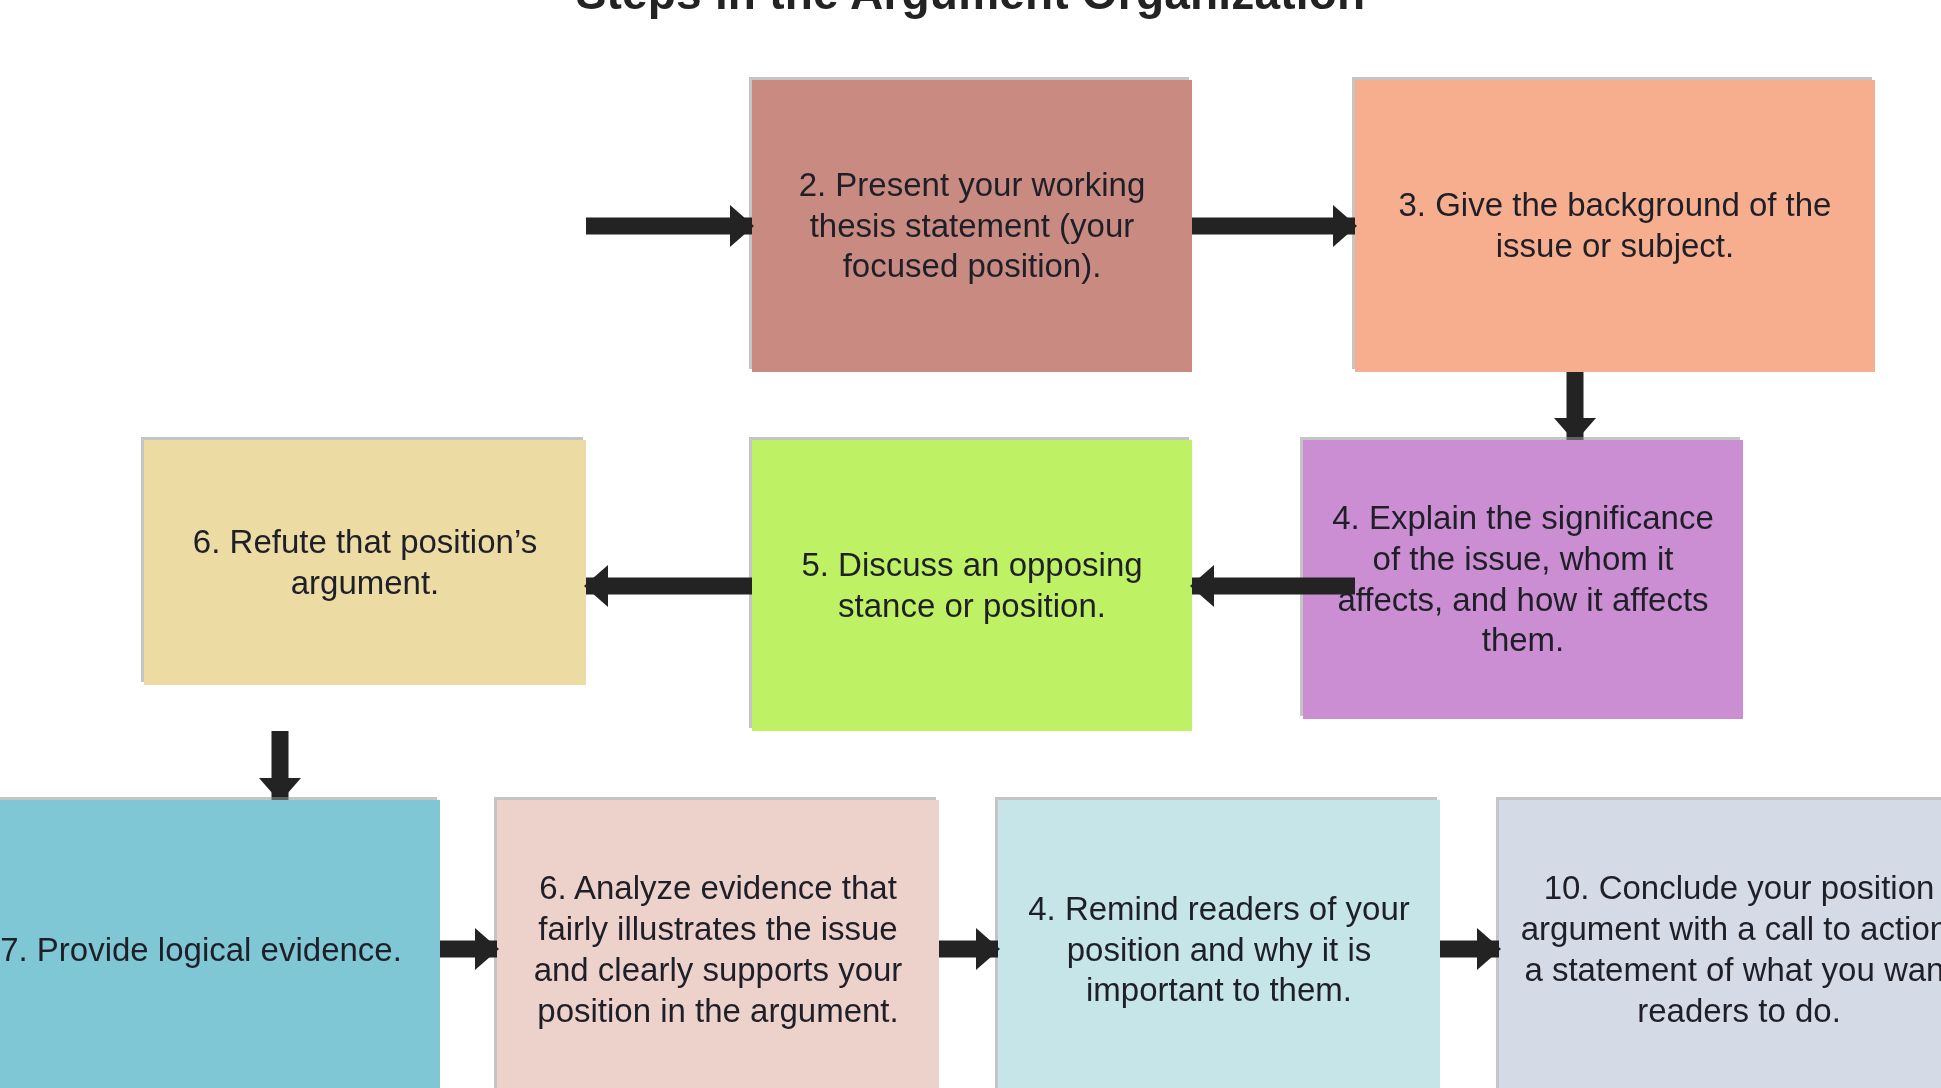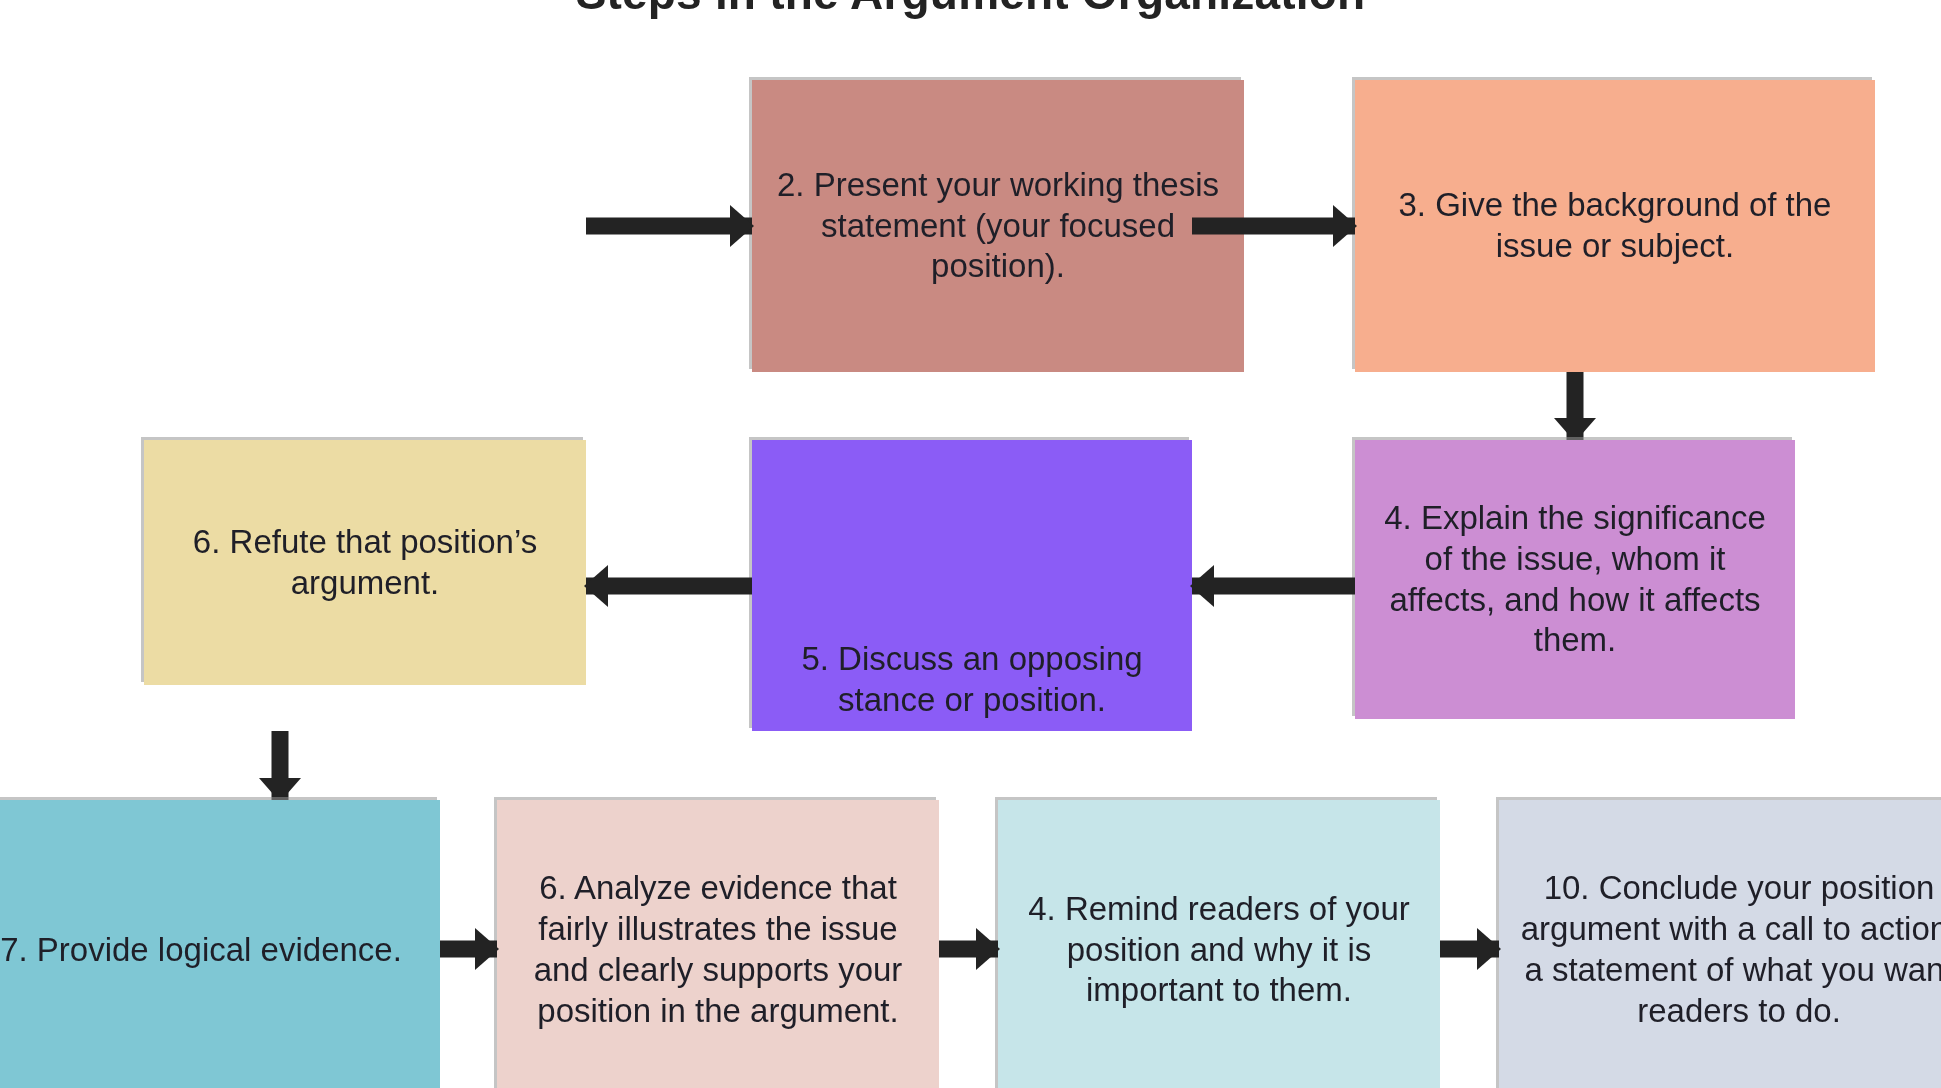--- a/index.html
+++ b/index.html
@@ -117,21 +117,21 @@
 </head>
 <body>
 
 <div id="canvas">
 
   <div class="title-clip">
     <span class="title-text">Steps in the Argument Organization</span>
   </div>
 
 
-  <div class="node" style="left:752px; top:80px; width:492px; height:292px; background:#c98a82;">
+  <div class="node" style="left:752px; top:80px; width:440px; height:292px; background:#c98a82;">
     <span class="node-label">2. Present your working thesis statement (your focused position).</span>
   </div>
 
   <div class="node" style="left:1355px; top:80px; width:520px; height:292px; background:#f7ae8e;">
     <span class="node-label">3. Give the background of the issue or subject.</span>
   </div>
 
   <div class="arrow h right" style="left:586px; top:203px; width:166px; height:46px;">
     <span class="shaft"></span>
     <span class="head"></span>
@@ -144,25 +144,25 @@
 
   <div class="arrow v down" style="left:1552px; top:372px; width:46px; height:68px;">
     <span class="shaft"></span>
     <span class="head"></span>
   </div>
 
   <div class="node" style="left:144px; top:440px; width:442px; height:245px; background:#ecdca4;">
     <span class="node-label">6. Refute that position’s argument.</span>
   </div>
 
-  <div class="node" style="left:752px; top:440px; width:440px; height:291px; background:#8b5cf6;align-items:flex-end;">
+  <div class="node" style="left:752px; top:440px; width:440px; height:291px; background:#bef264;">
     <span class="node-label">5. Discuss an opposing stance or position.</span>
   </div>
 
-  <div class="node" style="left:1355px; top:440px; width:440px; height:279px; background:#cc8ed3;">
+  <div class="node" style="left:1303px; top:440px; width:440px; height:279px; background:#cc8ed3;">
     <span class="node-label">4. Explain the significance of the issue, whom it affects, and how it affects them.</span>
   </div>
 
   <div class="arrow h left" style="left:1192px; top:563px; width:163px; height:46px;">
     <span class="shaft"></span>
     <span class="head"></span>
   </div>
 
   <div class="arrow h left" style="left:586px; top:563px; width:166px; height:46px;">
     <span class="shaft"></span>

